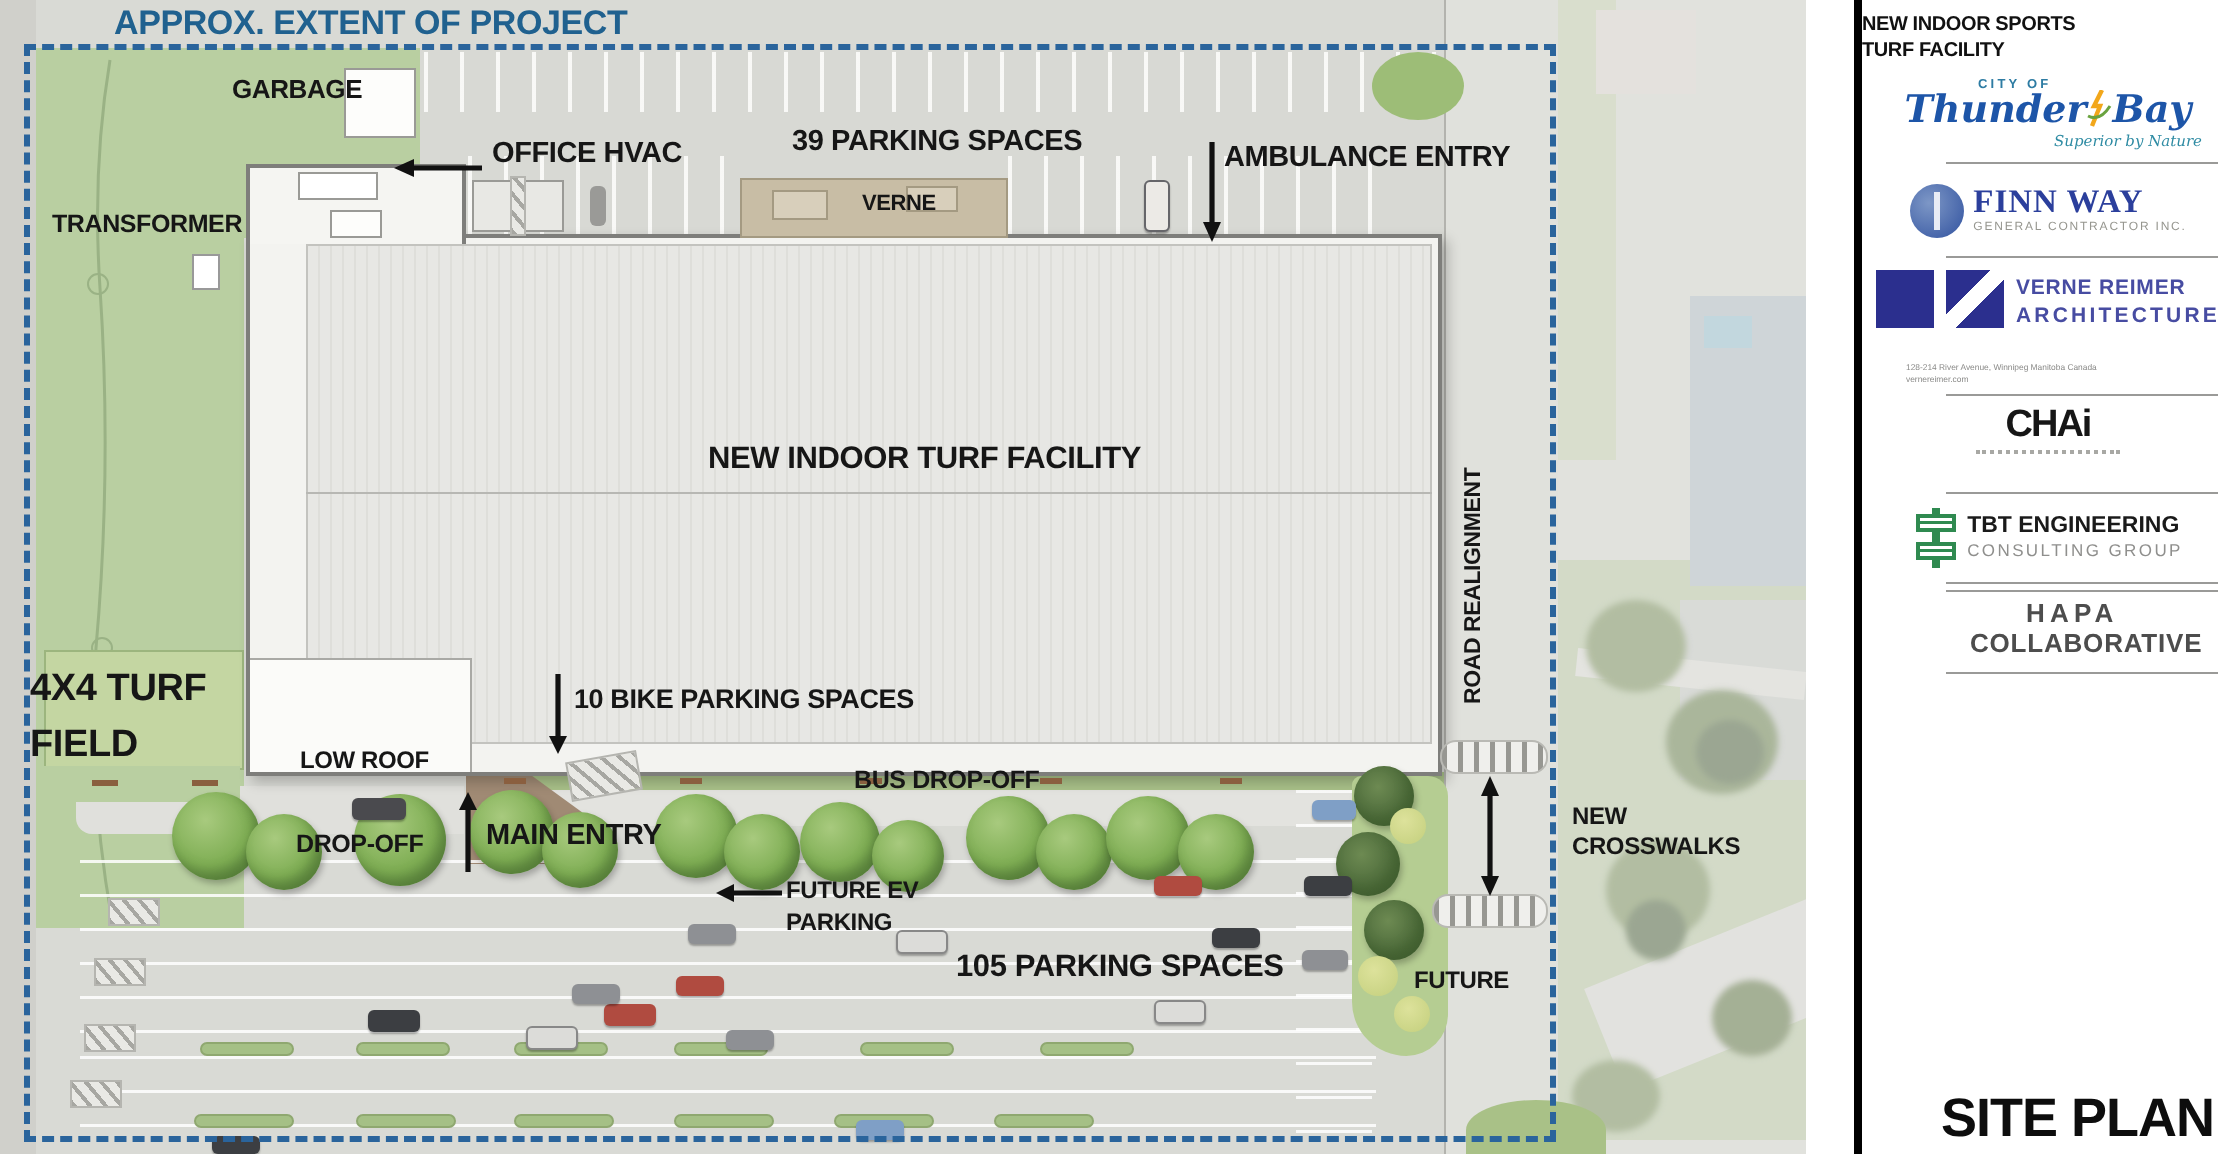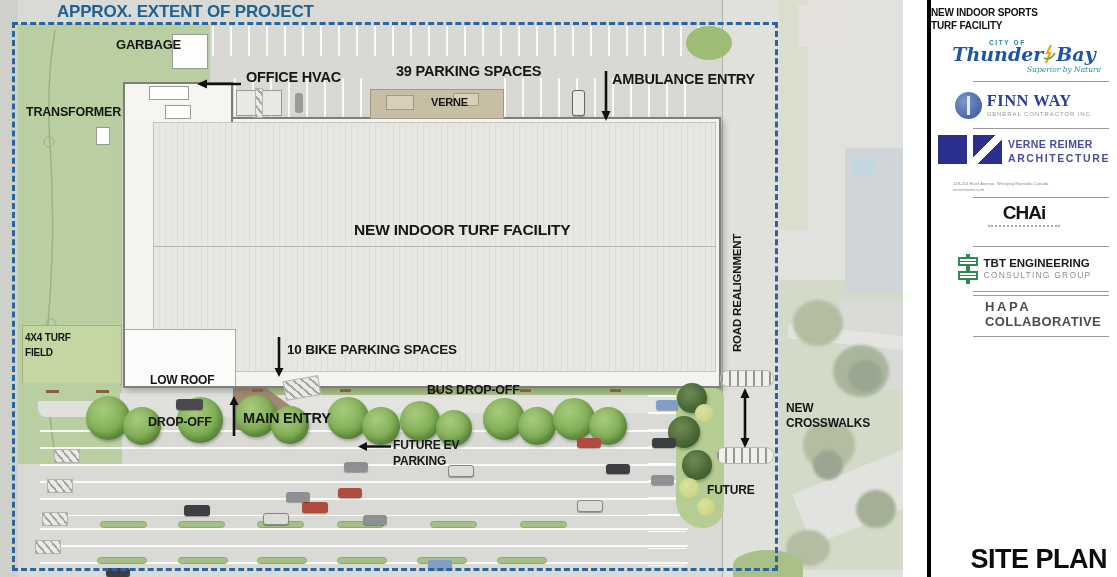--- a/index.html
+++ b/index.html
@@ -75,21 +75,21 @@
   .tbt-icon{position:relative;width:22px;height:30px;flex:0 0 auto;}
   .tbt-vbar{position:absolute;left:9px;top:0;width:4px;height:30px;background:#2f8a50;}
   .tbt-box{position:absolute;left:1px;width:20px;height:9px;box-sizing:border-box;border:2.5px solid #2f8a50;
            background:linear-gradient(#fff 32%,#2f8a50 32%,#2f8a50 64%,#fff 64%);}
   .tbt-l1{font-size:11.5px;font-weight:800;color:#1a1a1a;line-height:1.2;}
   .tbt-l2{font-size:8.5px;color:#8f8f8d;letter-spacing:1.2px;}
   
   .mcw{display:flex;justify-content:center;height:40px;align-items:center;}
   
   .hapa{padding-left:54px;height:34px;}
-  .hapa-l1{font-size:13px;font-weight:800;color:#4d4d4d;letter-spacing:2.6px;line-height:1.2;}
+  .hapa-l1{font-size:13px;font-weight:800;color:#4d4d4d;letter-spacing:2.6px;line-height:1.2;margin-left:28px;}
   .hapa-l2{font-size:13px;font-weight:800;color:#4d4d4d;letter-spacing:.4px;line-height:1.2;}
   .sb-footer{position:absolute;right:10px;bottom:2px;font-size:27px;font-weight:800;
              letter-spacing:-0.5px;color:#0d0d0d;}
 </style>
 </head>
 <body>
 
 <div class="stage">
 
   <div class="plan">
@@ -238,29 +238,30 @@
 
     <div class="lbl blue-lbl" style="left:57px;top:2px;font-size:17px;">APPROX. EXTENT OF PROJECT</div>
     <div class="lbl" style="left:116px;top:38px;font-size:13px;">GARBAGE</div>
     <div class="lbl" style="left:246px;top:69px;font-size:14.5px;">OFFICE HVAC</div>
     <div class="lbl" style="left:396px;top:63px;font-size:14.5px;">39 PARKING SPACES</div>
     <div class="lbl" style="left:612px;top:71px;font-size:14.5px;">AMBULANCE ENTRY</div>
     <div class="lbl" style="left:431px;top:96px;font-size:11px;">VERNE</div>
     <div class="lbl" style="left:26px;top:105px;font-size:12.5px;">TRANSFORMER</div>
     <div class="lbl" style="left:354px;top:221px;font-size:15.5px;">NEW INDOOR TURF FACILITY</div>
     <div class="lbl vlabel" style="left:731px;top:222px;height:130px;font-size:11.5px;">ROAD REALIGNMENT</div>
-    <div class="lbl pre" style="left:25px;top:331px;font-size:10px;line-height:1.45;">4X4 TURF
+    <div class="lbl pre" style="left:15px;top:331px;font-size:19px;line-height:1.45;">4X4 TURF
 FIELD</div>
     <div class="lbl" style="left:287px;top:342px;font-size:13.5px;">10 BIKE PARKING SPACES</div>
     <div class="lbl" style="left:150px;top:374px;font-size:12px;">LOW ROOF</div>
     <div class="lbl" style="left:148px;top:415px;font-size:12.5px;">DROP-OFF</div>
     <div class="lbl" style="left:243px;top:410px;font-size:14.5px;">MAIN ENTRY</div>
     <div class="lbl" style="left:427px;top:383px;font-size:12.5px;">BUS DROP-OFF</div>
     <div class="lbl pre" style="left:393px;top:438px;font-size:12px;line-height:1.3;">FUTURE EV
 PARKING</div>
+    <div class="lbl" style="left:478px;top:475px;font-size:15.5px;">105 PARKING SPACES</div>
     <div class="lbl" style="left:707px;top:484px;font-size:12px;">FUTURE</div>
     <div class="lbl pre" style="left:786px;top:401px;font-size:12px;line-height:1.25;">NEW
 CROSSWALKS</div>
 
     <svg class="arrow" style="left:197px;top:77px;" width="46" height="14">
       <line x1="44" y1="7" x2="10" y2="7" stroke="#111" stroke-width="2.4"></line>
         <polygon points="10,2.5 0,7 10,11.5" fill="#111"></polygon>
     </svg>
     <svg class="arrow" style="left:599px;top:71px;" width="14" height="50">
       <line x1="7" y1="0" x2="7" y2="40" stroke="#111" stroke-width="2.6"></line>

